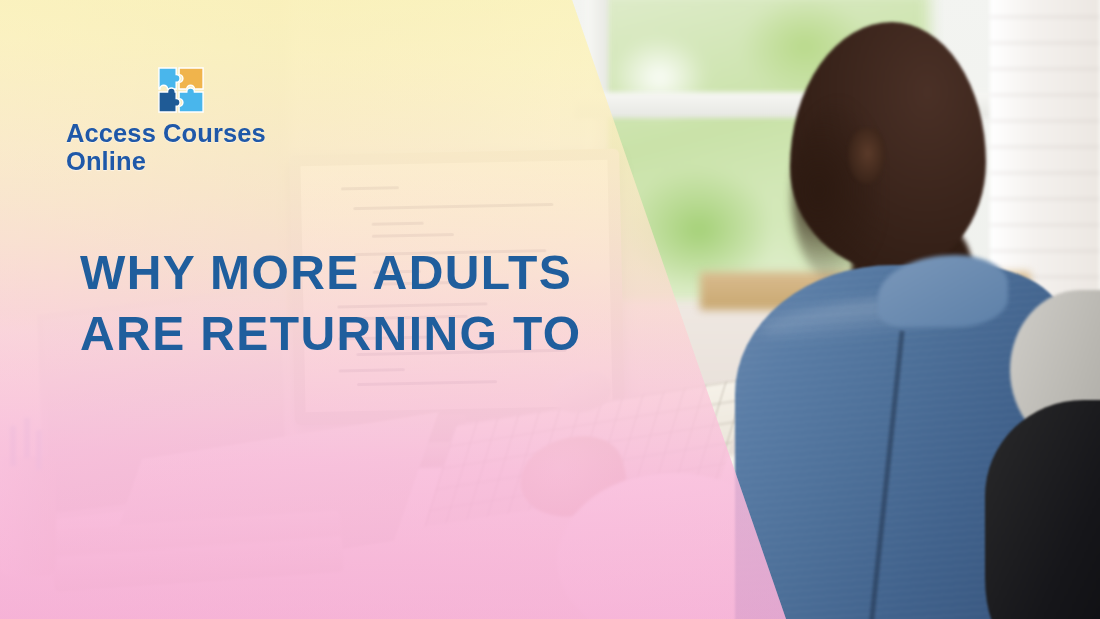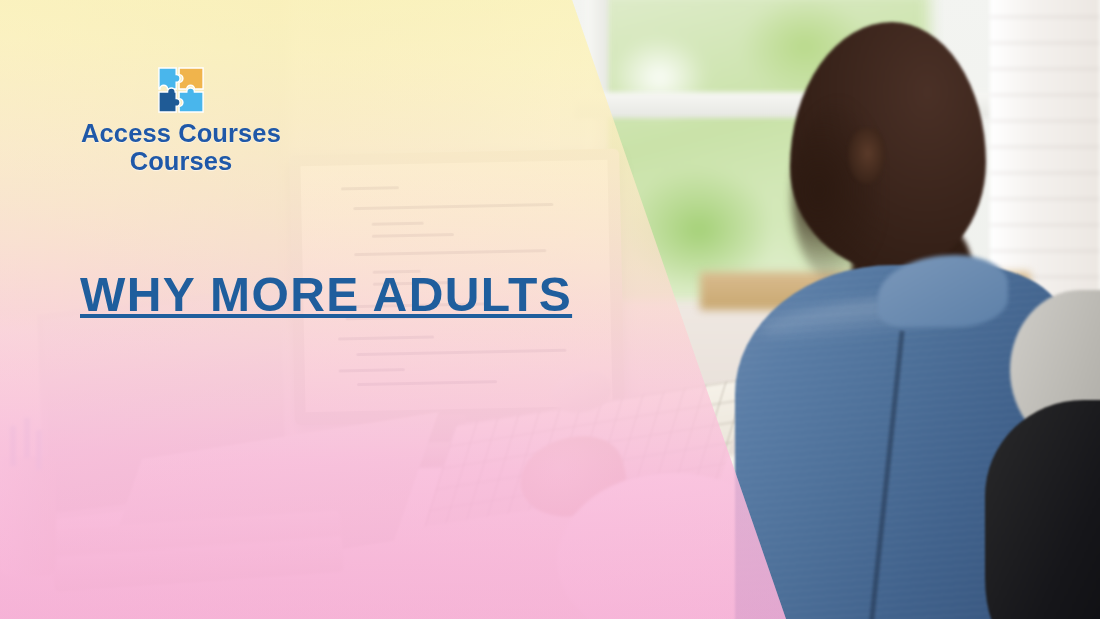--- a/index.html
+++ b/index.html
@@ -355,50 +355,49 @@
       rgba(255,205,230,.34) 70%,
       rgba(252,180,220,.42) 100%);
     clip-path: polygon(0 0, 572px 0, 786px 619px, 0 619px);
   }
 
   
   .logo-block {
     position: absolute;
     left: 66px; top: 66px;
     width: 230px;
-    text-align: center;
+    text-align: left;
     z-index: 6;
   }
   .puzzle {
     width: 48px; height: 48px;
     margin: 0 auto 6px auto;
     display: block;
   }
   .logo-text {
     font-weight: bold;
     font-size: 25.5px;
     line-height: 1.08;
     letter-spacing: .1px;
     color: #1f58a8;
     text-shadow: 0 1px 1px rgba(255,255,255,.55);
   }
 
   
   .headline {
     position: absolute;
-    left: 80px; top: 264px;
+    left: 80px; top: 242px;
     width: 520px;
     z-index: 6;
     font-weight: bold;
     font-size: 48px;
     line-height: 61px;
     letter-spacing: 1.4px;
     color: #1f5e9d;
     text-transform: uppercase;
-    text-decoration: underline;
   }
   .headline .ln { display: block; white-space: nowrap; }
 </style>
 </head>
 <body>
 
 <div id="banner">
 
   <div class="photo">
 
@@ -472,21 +471,22 @@
       <path d="M4 4 H40 V18 a8 8 0 0 1 0 16 V48 H22 a8 8 0 0 0 -16 0 H4 Z" fill="#49b6ec" stroke="#ffffff" stroke-width="3"></path>
 
       <path d="M46 4 H96 V48 H78 a8 8 0 0 0 -16 0 H46 V34 a8 8 0 0 0 0 -16 Z" fill="#f0b44c" stroke="#ffffff" stroke-width="3"></path>
 
       <path d="M4 54 H22 a8 8 0 0 1 16 0 H40 V68 a8 8 0 0 1 0 16 V96 H4 Z" fill="#1f5b96" stroke="#ffffff" stroke-width="3"></path>
 
       <path d="M46 54 H62 a8 8 0 0 1 16 0 H96 V96 H46 V84 a8 8 0 0 0 0 -16 Z" fill="#49b6ec" stroke="#ffffff" stroke-width="3"></path>
     </svg>
     <div class="logo-text">
       <span>Access Courses</span><br>
-      <span>Courses</span>
+      <span>Online</span>
     </div>
   </div>
 
   <div class="headline">
     <span class="ln">WHY MORE ADULTS</span>
+    <span class="ln">ARE RETURNING TO</span>
   </div>
 
 </div>
 
 </body></html>

